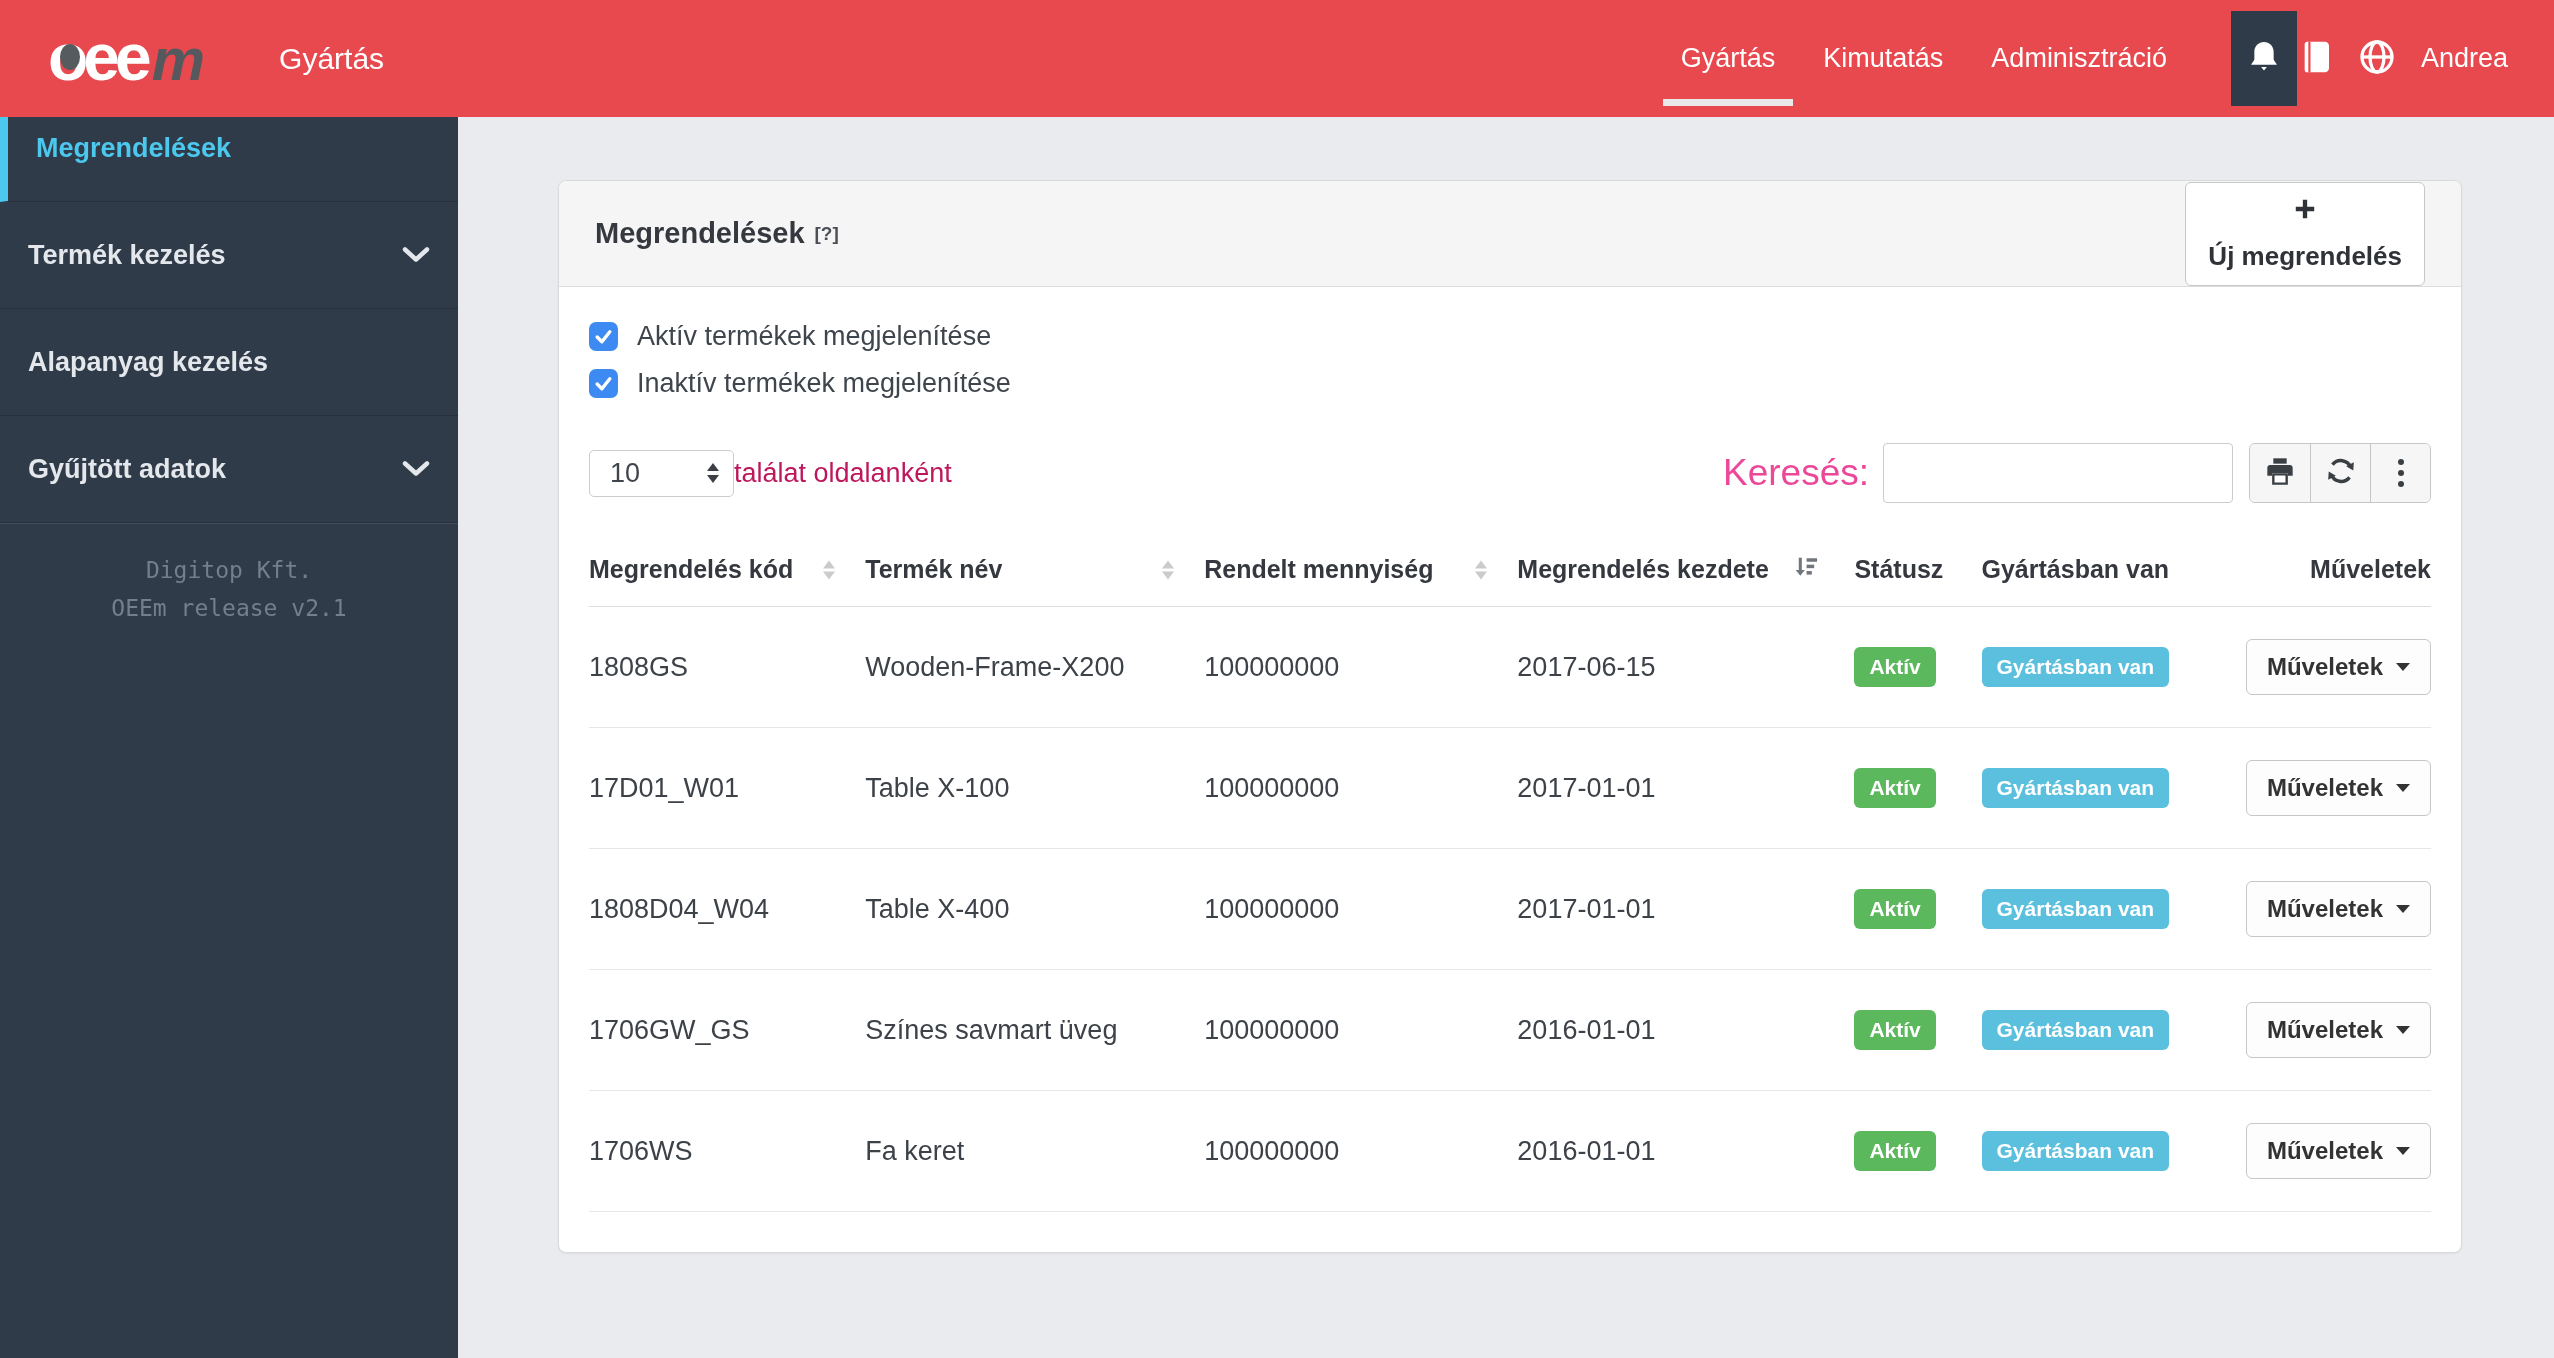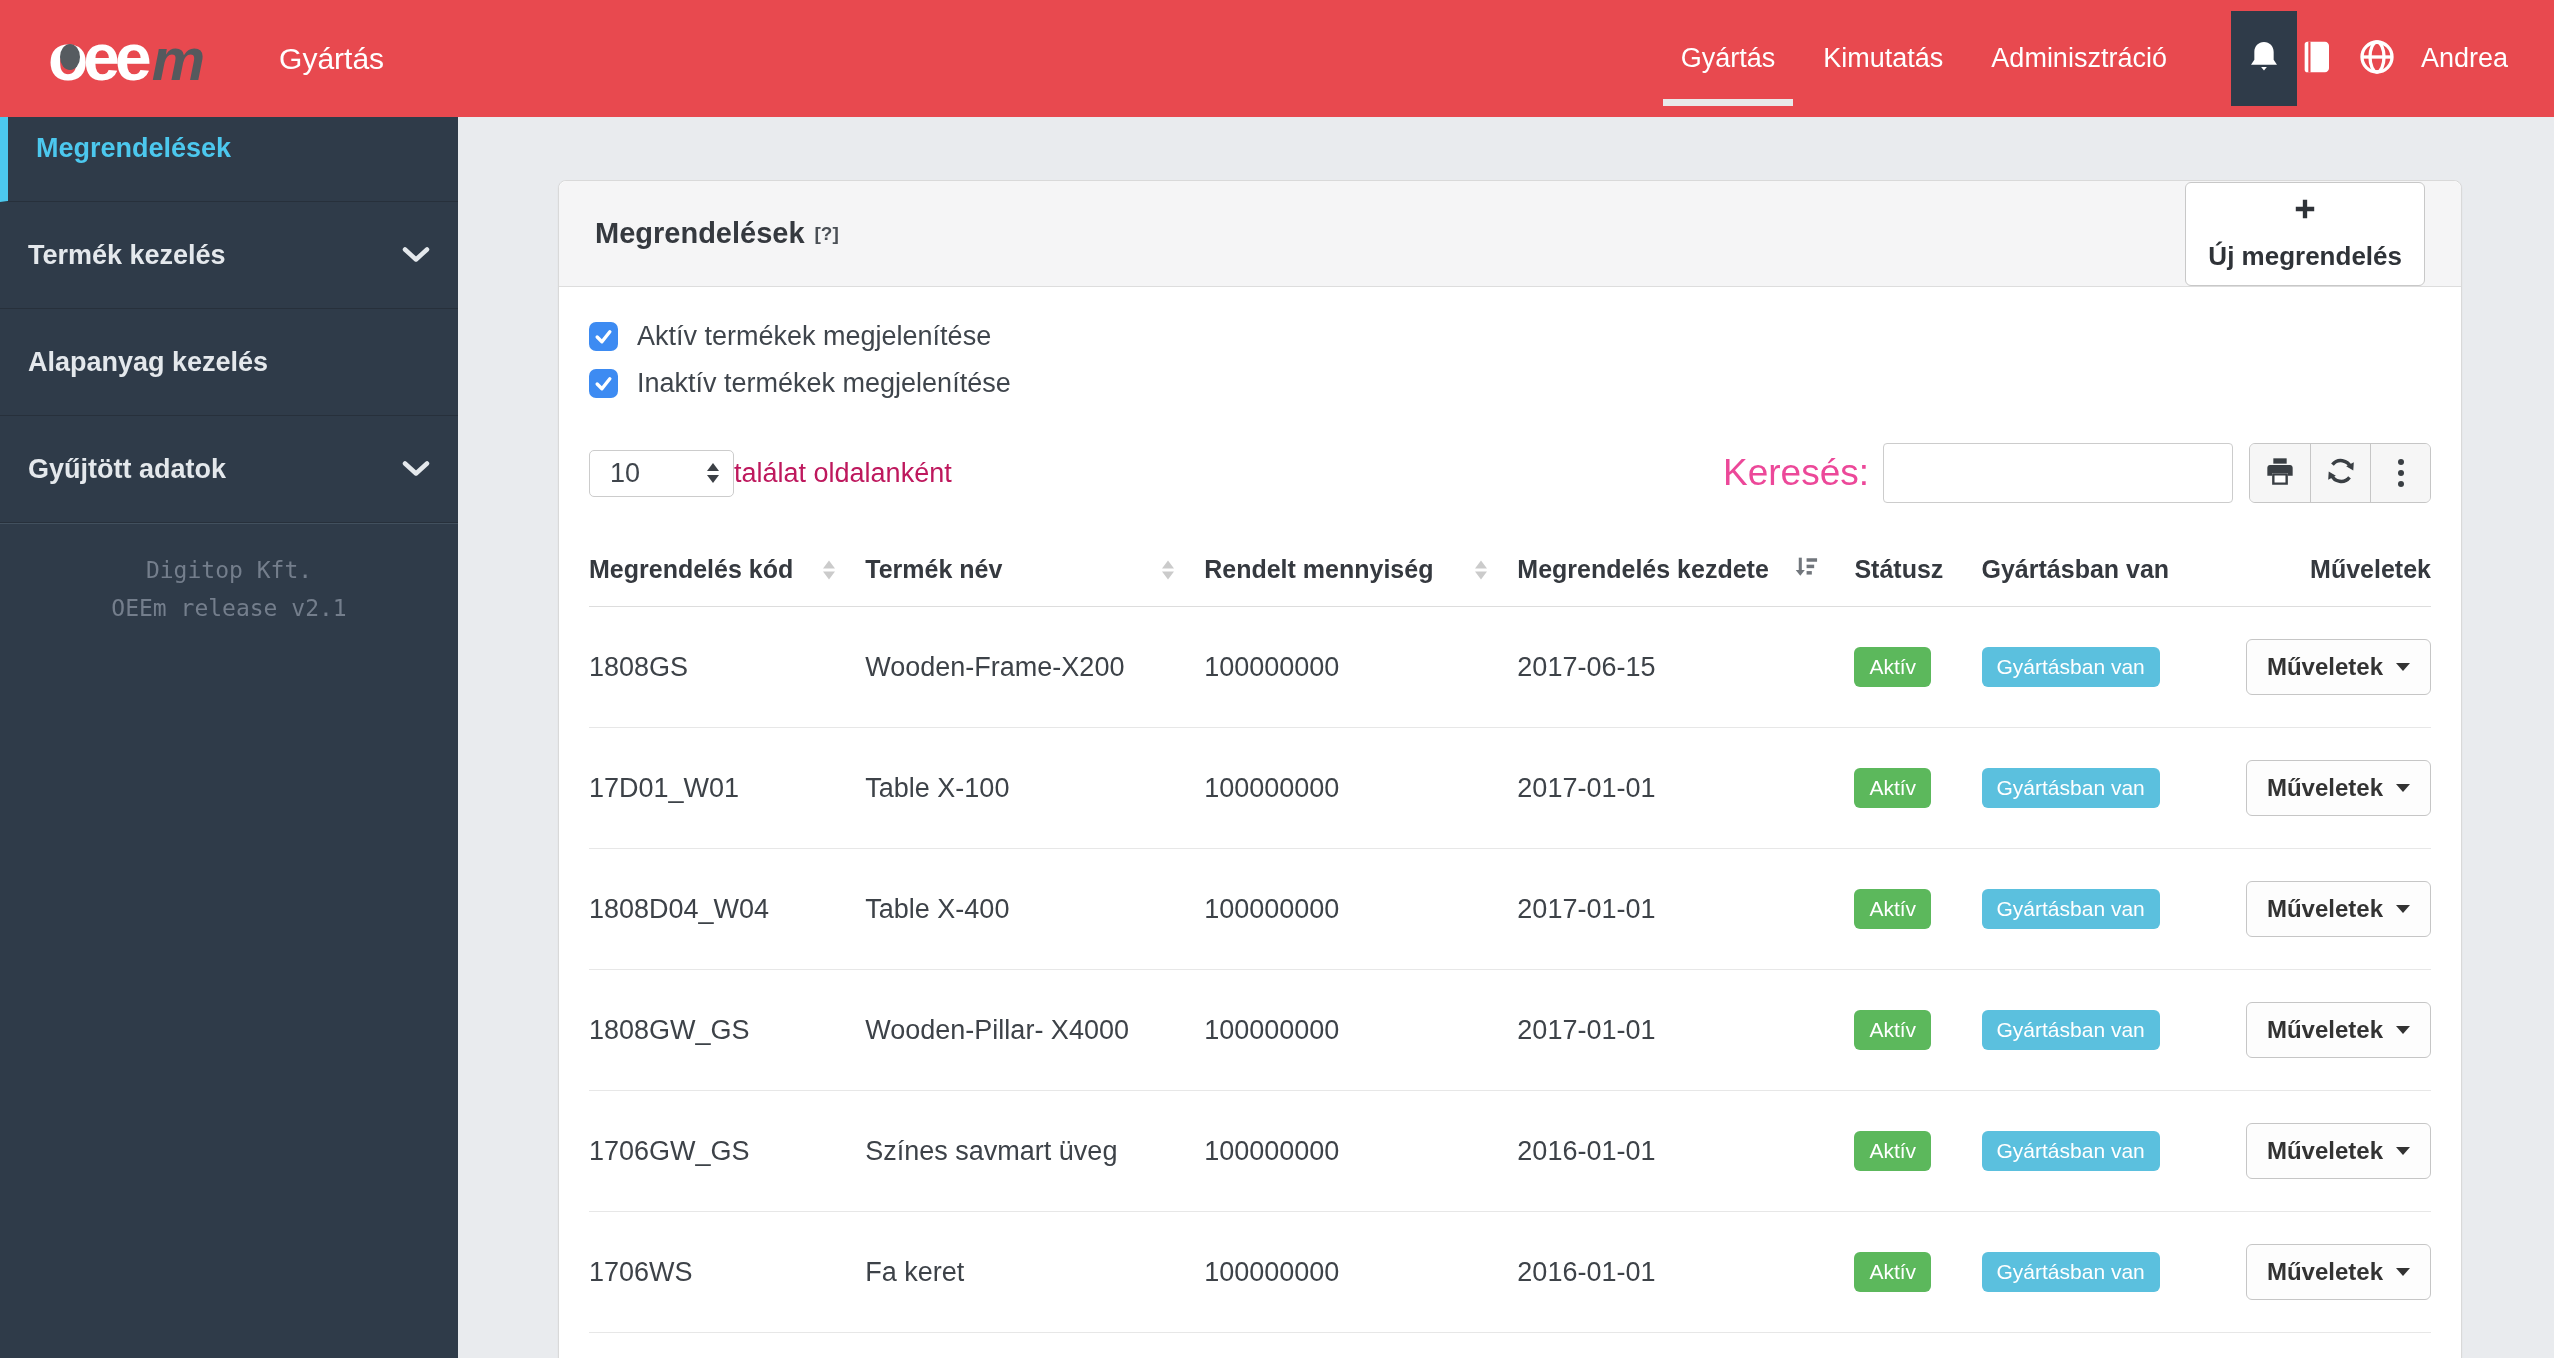--- a/index.html
+++ b/index.html
@@ -87,21 +87,21 @@
        vertical-align:middle; }
   td:last-child { text-align:right; padding-right:0; }
   .sort { position:absolute; right:30px; top:50%; transform:translateY(-50%); display:flex;
           flex-direction:column; gap:3px; }
   .sort .up   { width:0; height:0; border-left:6px solid transparent; border-right:6px solid transparent;
                 border-bottom:8px solid #cbcbcb; }
   .sort .down { width:0; height:0; border-left:6px solid transparent; border-right:6px solid transparent;
                 border-top:8px solid #cbcbcb; }
   .sort-active { position:absolute; right:34px; top:50%; transform:translateY(-50%); }
   .badge { display:inline-block; padding:8px 15px; border-radius:6px; color:#fff; font-size:21px;
-           font-weight:400; }
+           font-weight:700; }
   .badge-green { background:#5cb85c; }
   .badge-blue  { background:#5bc0de; }
   .btn-actions { display:inline-flex; align-items:center; gap:13px; background:#fdfdfd;
                  border:1px solid #c6c6c6; border-radius:6px; padding:13px 20px; font-size:24px;
                  font-weight:700; color:#333; cursor:pointer; }
   .caret { width:0; height:0; border-left:7px solid transparent; border-right:7px solid transparent;
            border-top:8px solid #333; }
 </style>
 </head>
 <body>
@@ -347,32 +347,20 @@
             <td>100000000</td>
             <td>2017-01-01</td>
             <td><span class="badge badge-green">Aktív</span></td>
             <td><span class="badge badge-blue">Gyártásban van</span></td>
             <td><button class="btn-actions">
                   <span>Műveletek</span>
                   <span class="caret"></span>
                 </button></td>
           </tr>
           <tr>
-            <td>1808GW_GS</td>
-            <td>Wooden-Pillar- X4000</td>
-            <td>100000000</td>
-            <td>2017-01-01</td>
-            <td><span class="badge badge-green">Aktív</span></td>
-            <td><span class="badge badge-blue">Gyártásban van</span></td>
-            <td><button class="btn-actions">
-                  <span>Műveletek</span>
-                  <span class="caret"></span>
-                </button></td>
-          </tr>
-          <tr>
             <td>1706GW_GS</td>
             <td>Színes savmart üveg</td>
             <td>100000000</td>
             <td>2016-01-01</td>
             <td><span class="badge badge-green">Aktív</span></td>
             <td><span class="badge badge-blue">Gyártásban van</span></td>
             <td><button class="btn-actions">
                   <span>Műveletek</span>
                   <span class="caret"></span>
                 </button></td>

